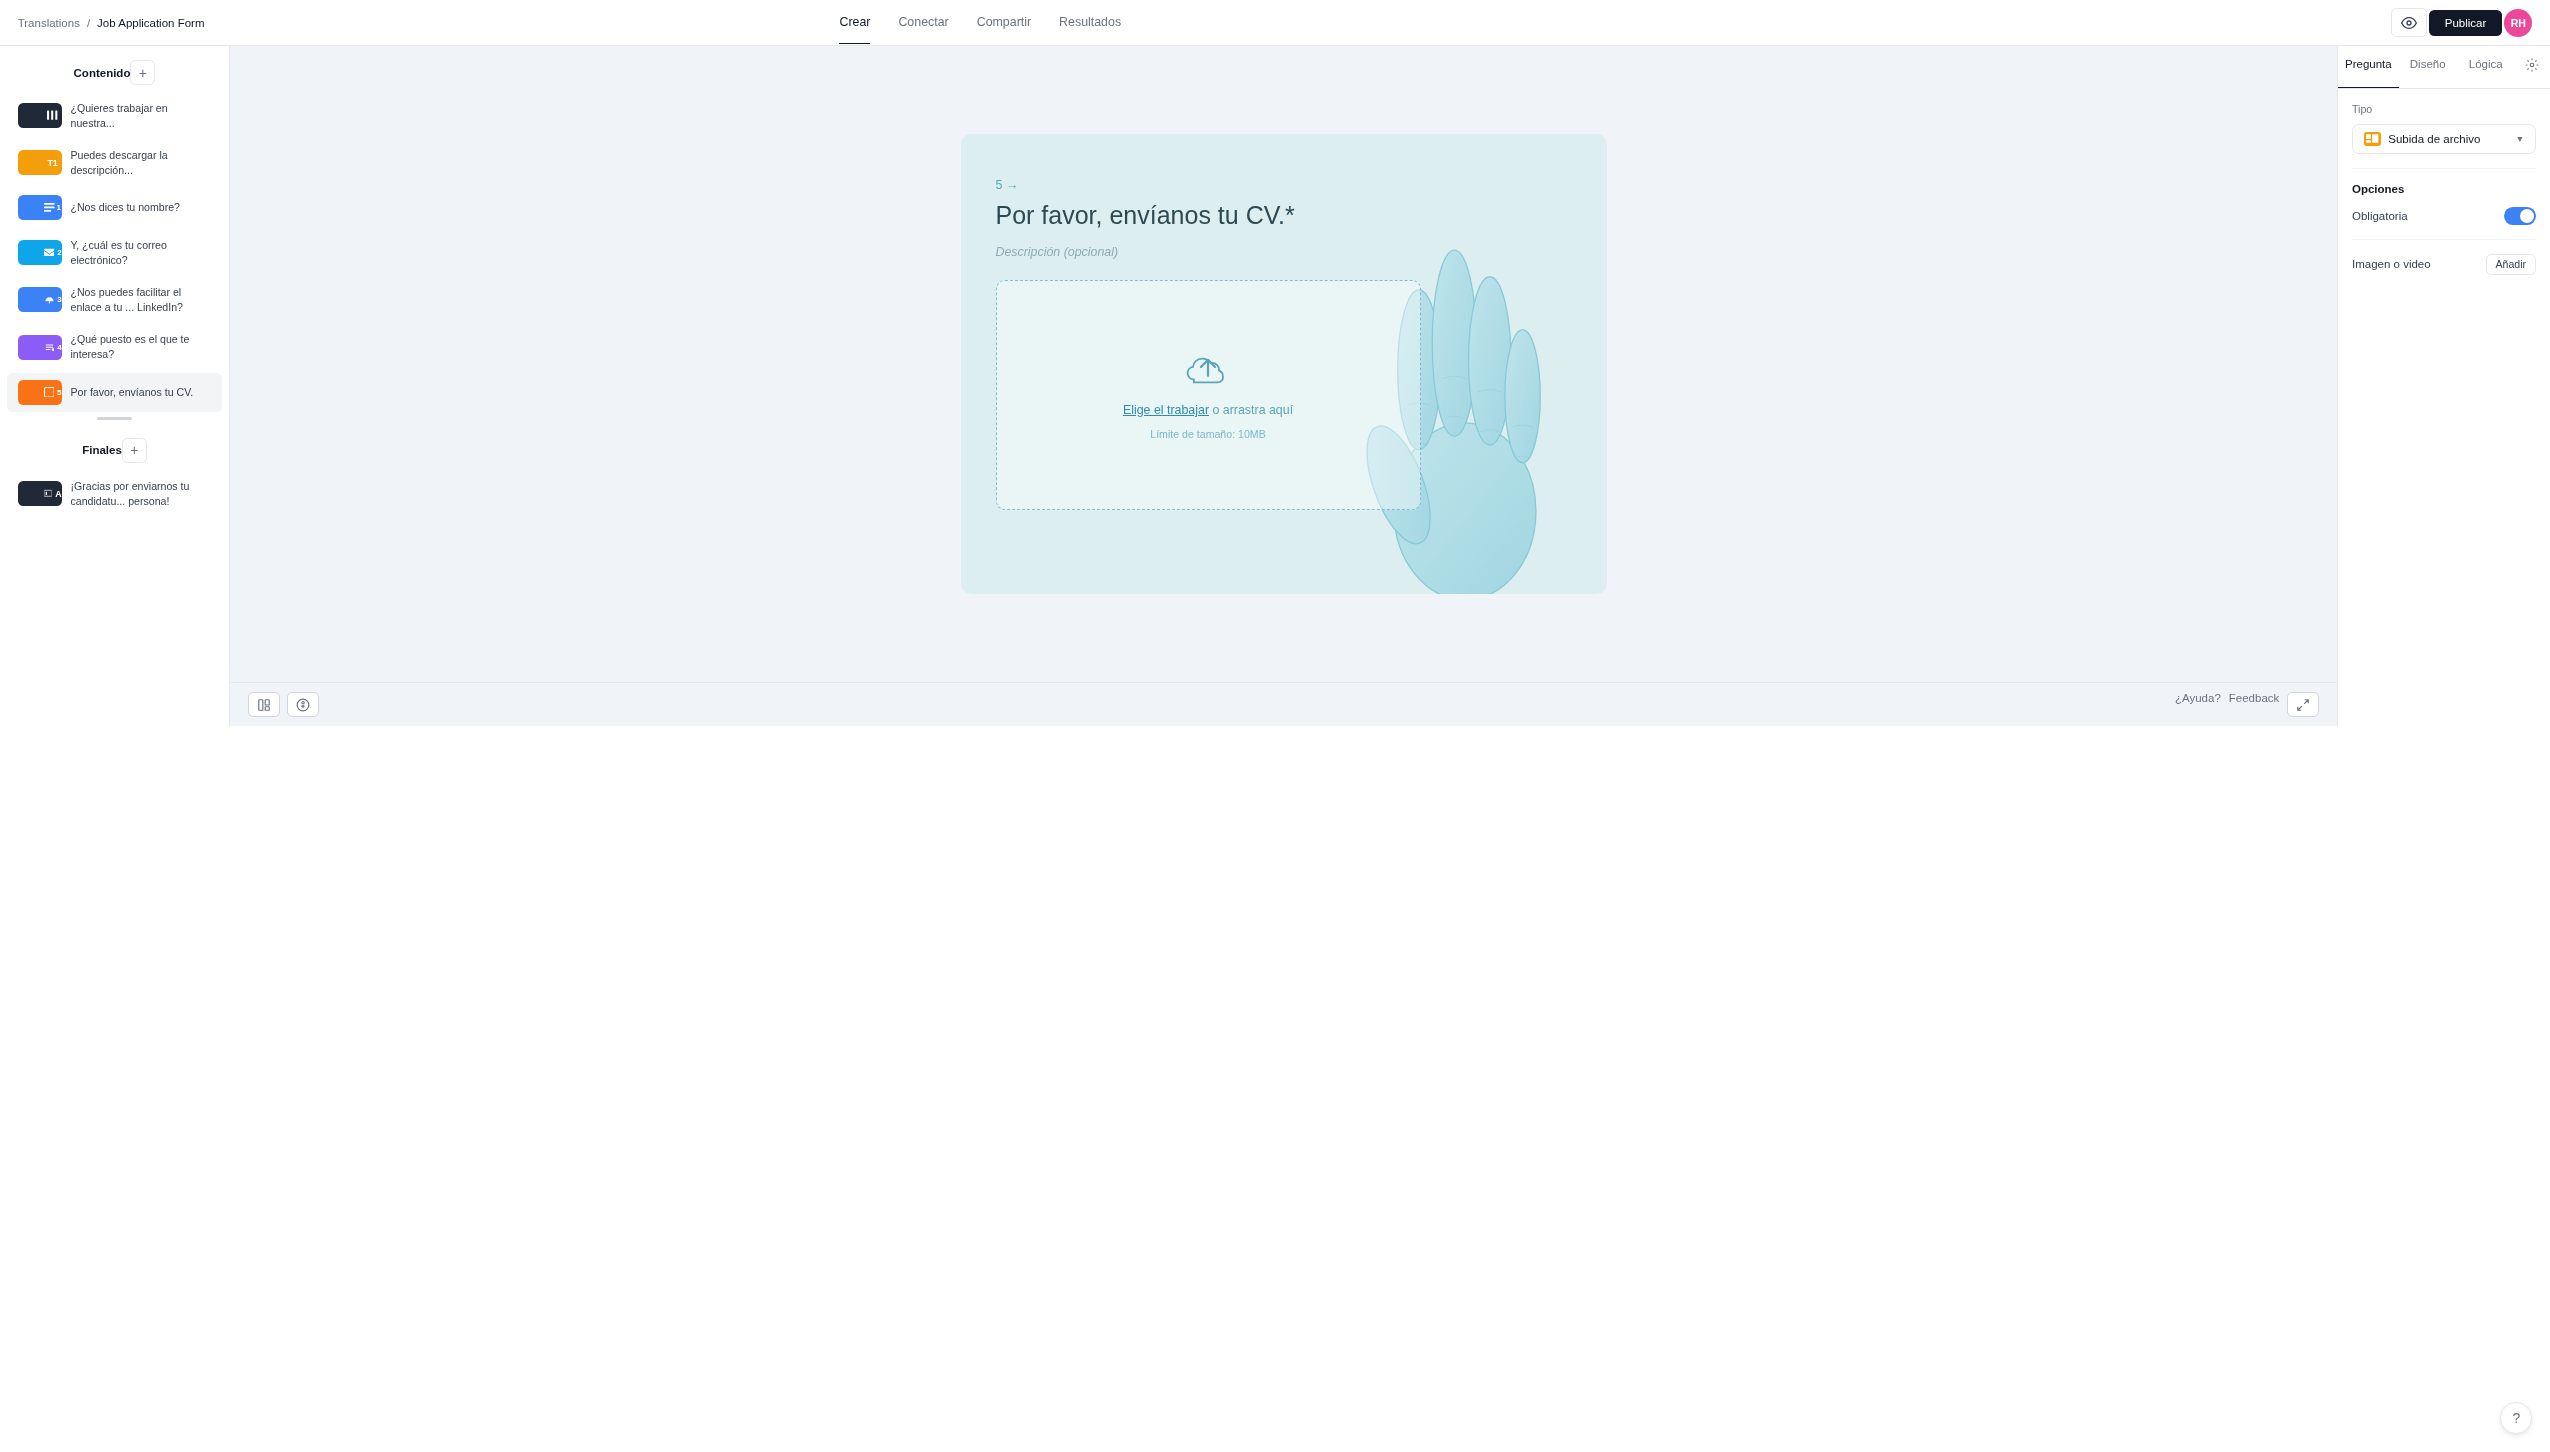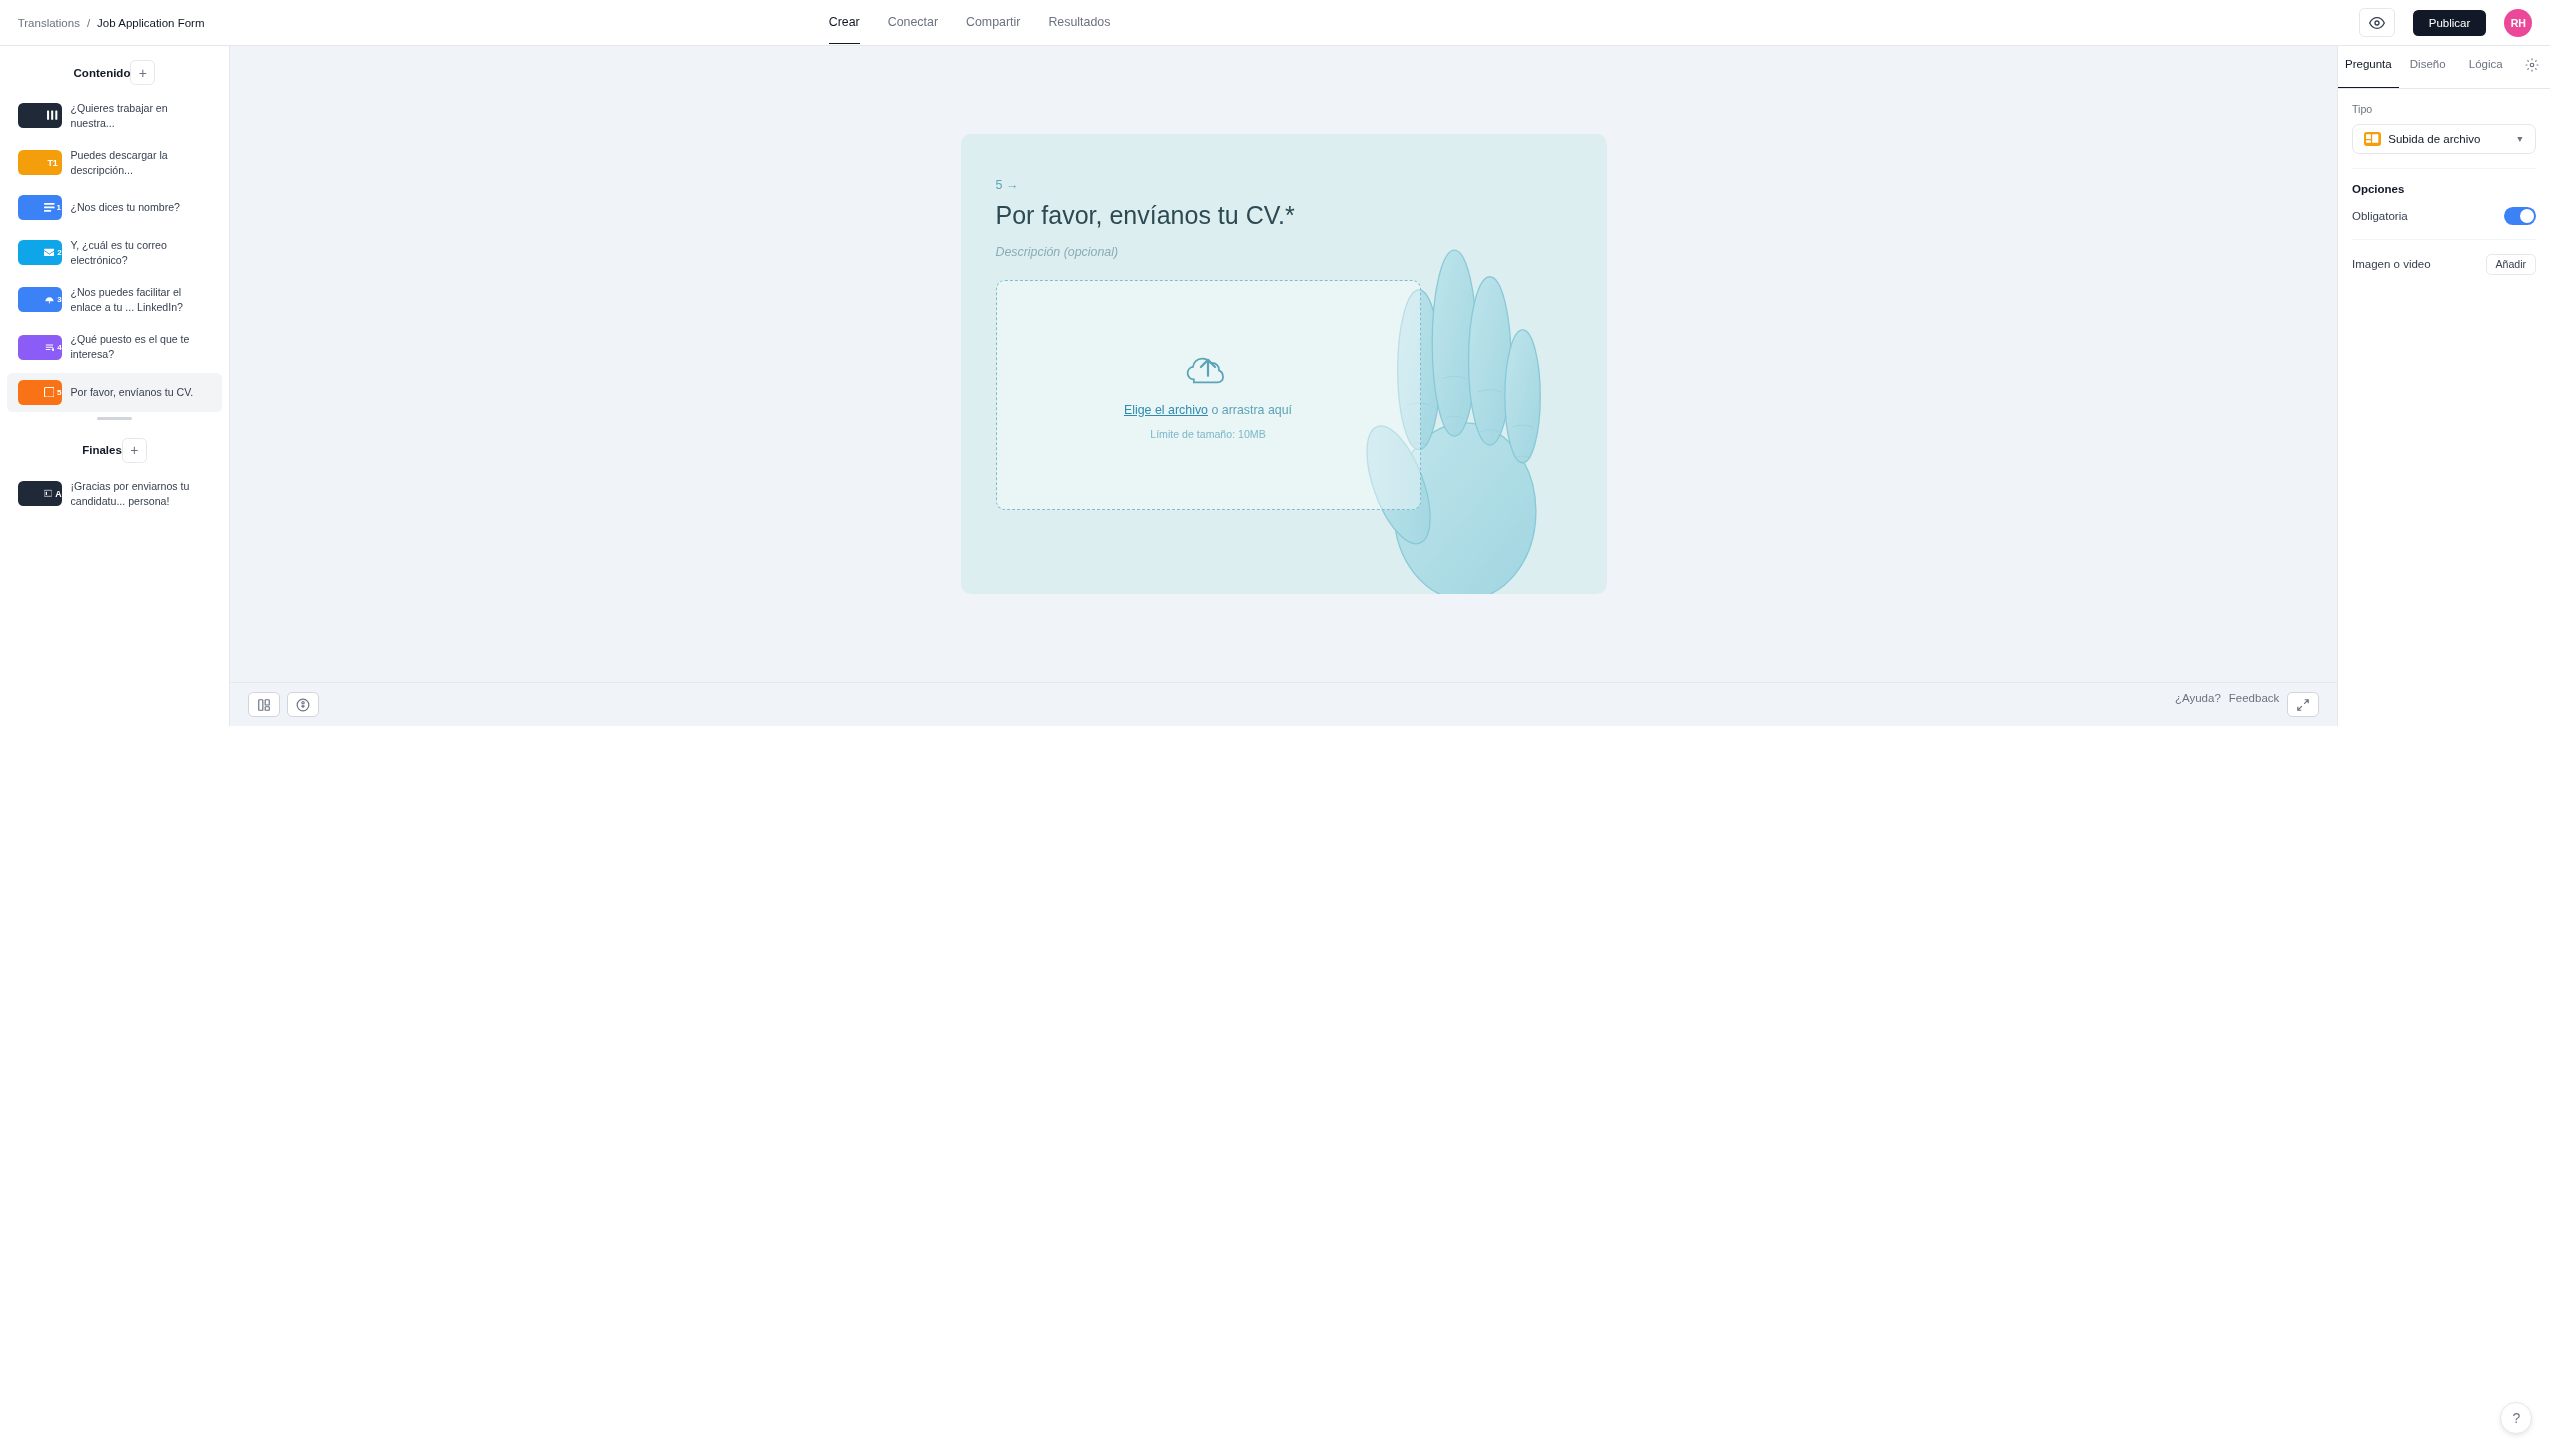--- a/index.html
+++ b/index.html
@@ -9,21 +9,21 @@
     .top-nav {
       display: flex; align-items: center; padding: 0 17.7px; height: 46px;
       border-bottom: 0.9px solid #e5e7eb; background: #fff; flex-shrink: 0;
     }
     .breadcrumb { display: flex; align-items: center; gap: 7px; font-size: 11.5px; color: #6b7280; }
     .breadcrumb a { color: #6b7280; text-decoration: none; }
     .breadcrumb .current { color: #111827; font-weight: 500; }
     .nav-tabs { display: flex; align-items: center; gap: 28px; margin: 0 auto; }
     .nav-tab { font-size: 12.4px; color: #6b7280; cursor: pointer; padding: 14px 0; border-bottom: 1.8px solid transparent; text-decoration: none; }
     .nav-tab.active { color: #111827; border-bottom-color: #111827; font-weight: 500; }
-    .nav-right { display: flex; align-items: center; gap: 18px; margin-left: auto; }
+    .nav-right { display: flex; align-items: center; gap: 2px; margin-left: auto; }
     .preview-btn { background: none; border: 0.9px solid #e5e7eb; border-radius: 5.3px; padding: 5.3px 8.9px; cursor: pointer; display: flex; align-items: center; }
     .publish-btn { background: #111827; color: #fff; border: none; border-radius: 5.3px; padding: 7px 16px; font-size: 11.5px; font-weight: 500; cursor: pointer; }
     .avatar { width: 28px; height: 28px; border-radius: 50%; background: #ec4899; display: flex; align-items: center; justify-content: center; color: #fff; font-size: 10.6px; font-weight: 600; }
 
     
     .main { display: flex; flex: 1; overflow: hidden; }
 
     
     .sidebar { width: 230px; border-right: 0.9px solid #e5e7eb; display: flex; flex-direction: column; overflow-y: auto; background: #fff; flex-shrink: 0; }
     .sidebar-section-header { display: flex; align-items: center; justify-content: center; padding: 14px 14px 7px; }
@@ -235,21 +235,21 @@
 
           <div class="upload-zone">
 
             <div>
               <svg width="46" height="39" viewBox="0 0 52 44" fill="none">
                 <path d="M26 28V10M26 10L18 18M26 10L34 18" stroke="#5ba4b8" stroke-width="2.5" stroke-linecap="round" stroke-linejoin="round"></path>
                 <path d="M10 32C6 32 3 29 3 25c0-3.5 2.5-6.5 6-7 .5-5.5 5-9.5 10.5-9.5 4 0 7.5 2 9.5 5 .5-.1 1-.2 1.5-.2 4.5 0 8 3.5 8 8 0 .2 0 .4-.1.6C41 23 43 26 43 29.5c0 3.3-2.7 6-6 6H10z" stroke="#5ba4b8" stroke-width="2" fill="none"></path>
               </svg>
             </div>
             <div class="upload-text">
-              <a>Elige el archivo</a>
+              <a>Elige el trabajar</a>
               <span>o</span>
               <span>arrastra aquí</span>
             </div>
             <div class="upload-limit">Límite de tamaño: 10MB</div>
           </div>
         </div>
 
         <div class="hand-image">
           <svg viewBox="0 0 280 420" xmlns="http://www.w3.org/2000/svg" class="hand-svg" opacity="0.7">
 

